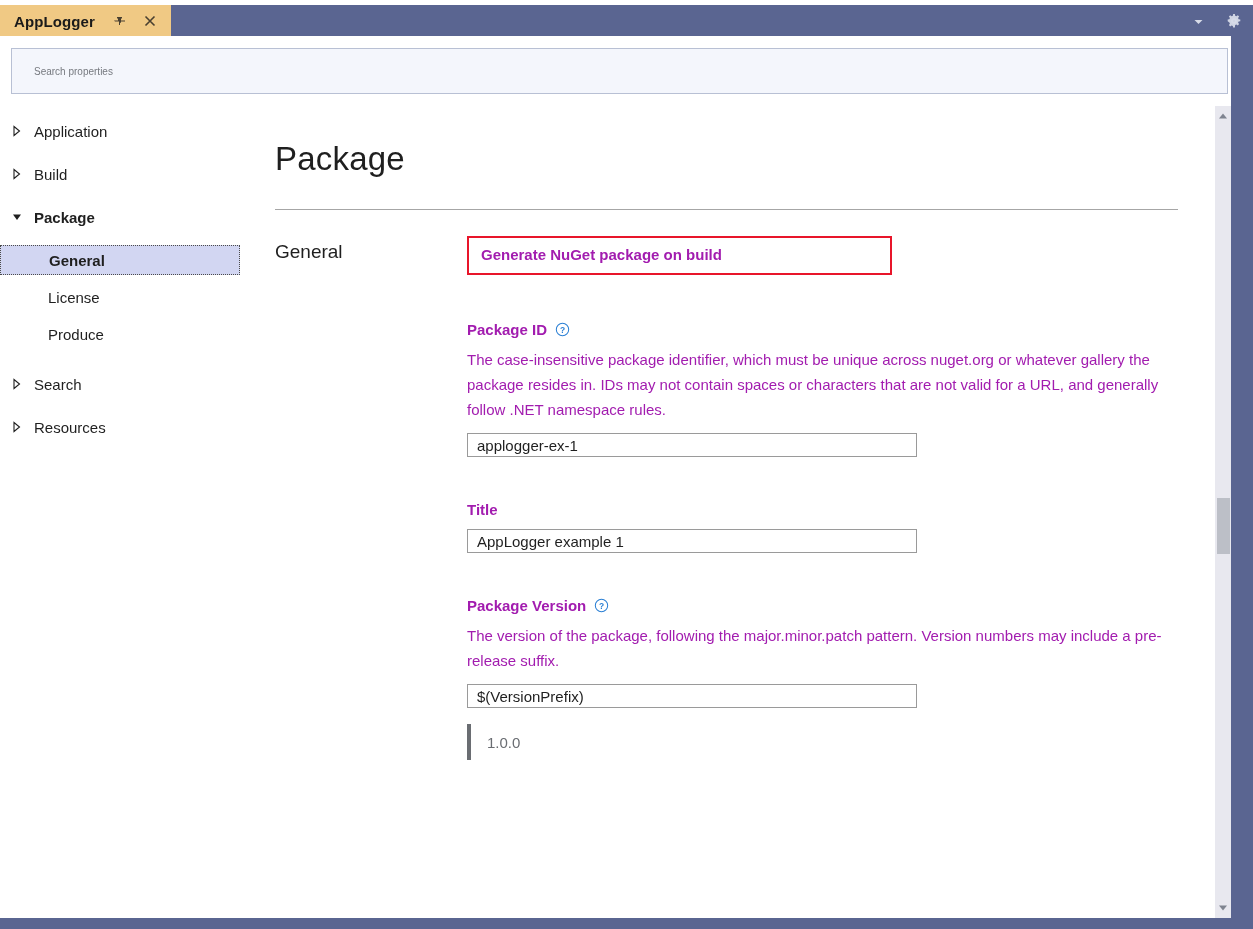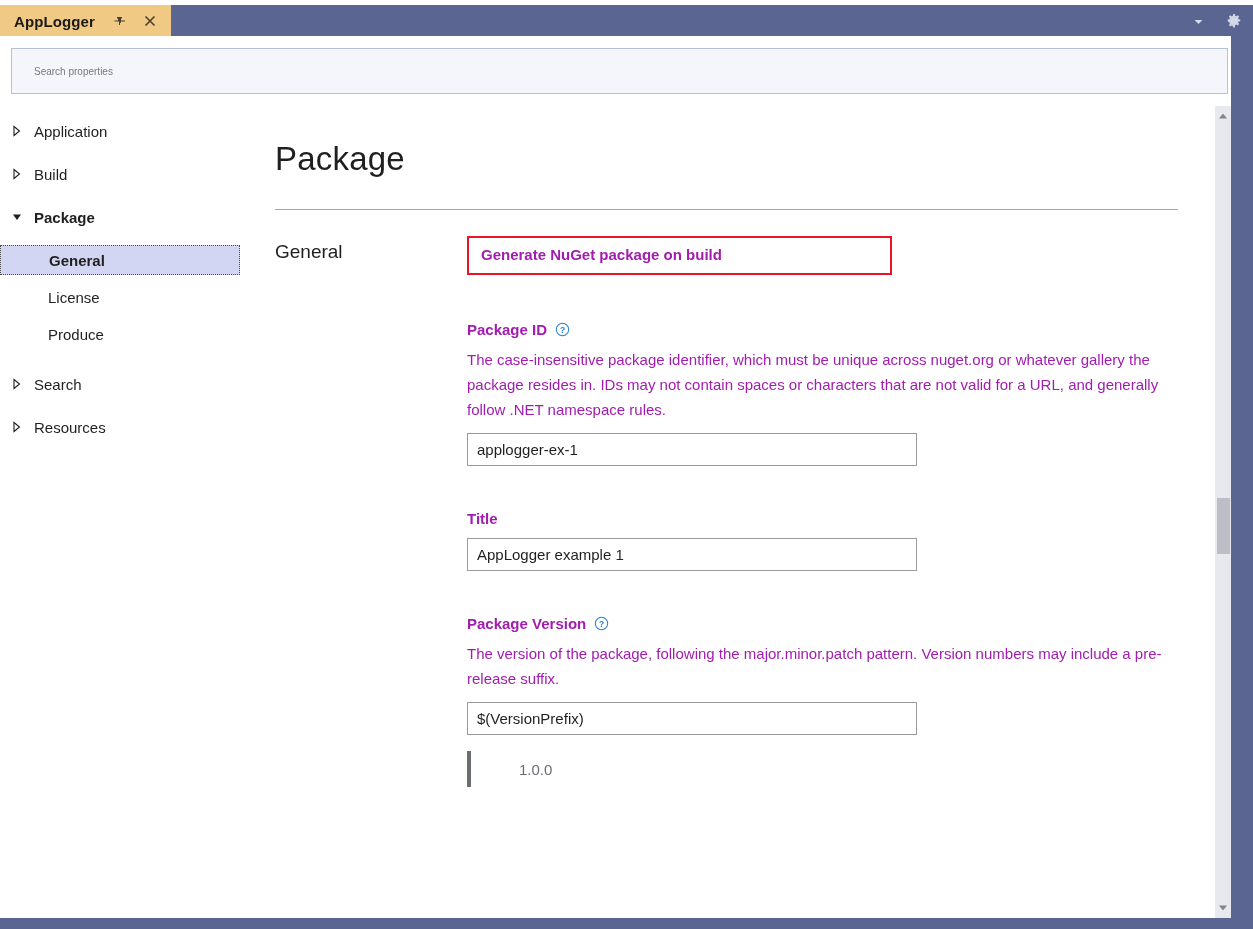--- a/index.html
+++ b/index.html
@@ -229,36 +229,35 @@
   .field-desc {
     font-size: 15px;
     line-height: 25px;
     color: #a21caf;
     margin-top: 9px;
     width: 710px;
   }
   .field-input {
     display: block;
     margin-top: 11px;
-    width: 450px; height: 33px;
+    width: 450px; height: 24px;
     box-sizing: border-box;
     border: 1px solid #9a9a9a;
     background: #ffffff;
     font-family: "Liberation Sans", sans-serif;
     font-size: 15px;
     color: #1f1f1f;
     padding: 0 9px;
     outline: none;
   }
   .eval-hint {
     display: flex;
     align-items: center;
     margin-top: 16px;
     height: 36px;
-    gap: 32px;
   }
   .eval-bar {
     width: 4px;
     height: 36px;
     background: #6a6d72;
     flex: none;
   }
   .eval-text {
     font-size: 15px;
     color: #6a6d72;

